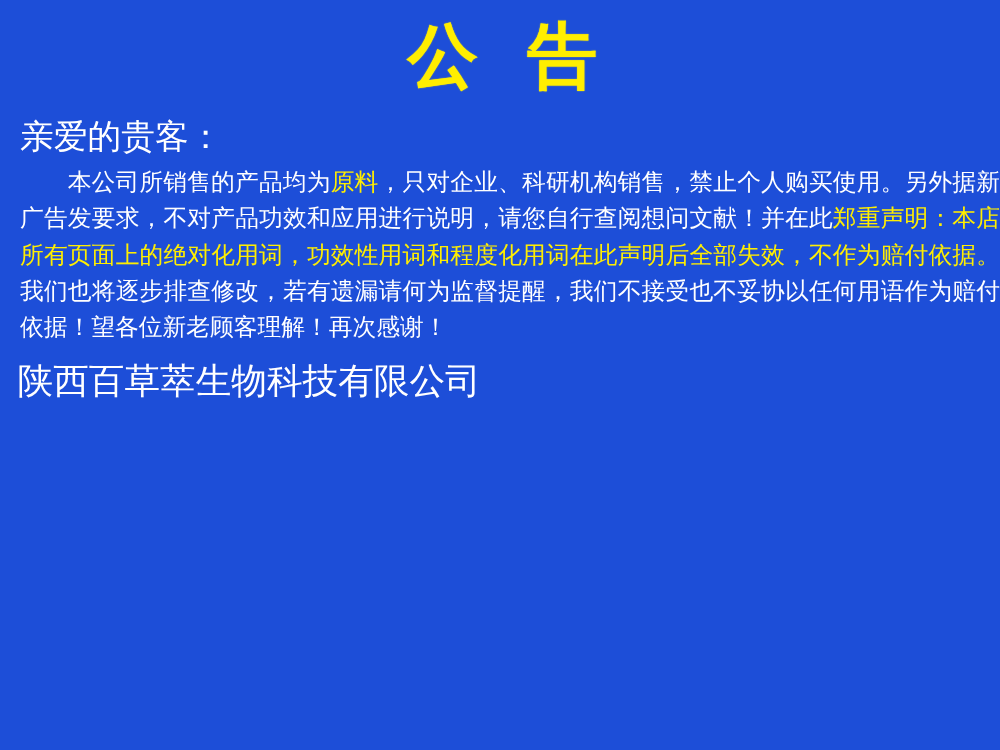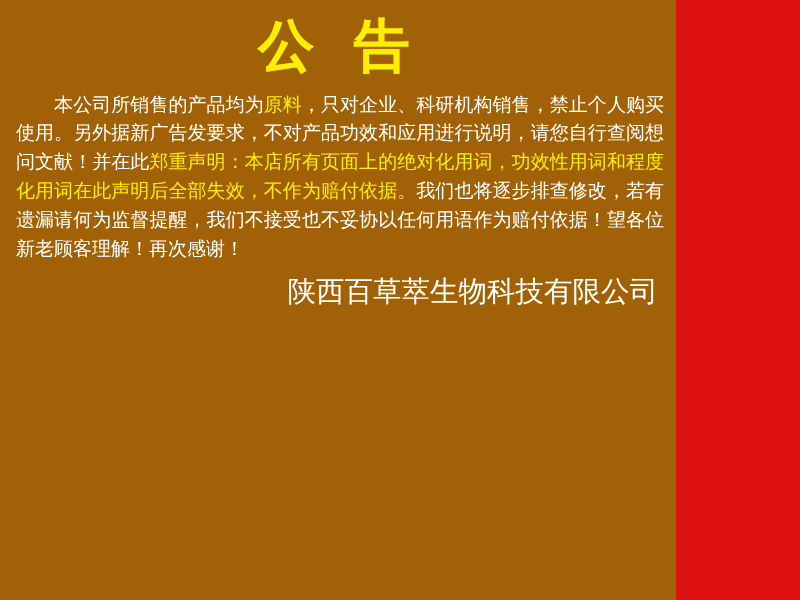--- a/index.html
+++ b/index.html
@@ -7,25 +7,25 @@
     padding: 0;
   }
   body {
     width: 800px;
     height: 600px;
     background: #dd1111;
     font-family: "DejaVu Sans", "Liberation Sans", sans-serif;
     overflow: hidden;
   }
   .notice {
-    width: 676px;
+    width: 800px;
     height: 600px;
-    background: #a16207;
+    background: #1d4ed8;
     box-sizing: border-box;
-    padding: 8px 12px 0 14px;
+    padding: 8px 0 0 14px;
     position: relative;
   }
   .title {
     text-align: center;
     color: #ffee00;
     font-size: 56px;
     font-weight: bold;
     letter-spacing: 10px;
     line-height: 1.35;
     margin: 0 0 6px 0;
@@ -49,29 +49,29 @@
     display: inline-block;
     width: 2em;
   }
   .hl {
     color: #ffee00;
   }
   .signature {
     color: #ffffff;
     font-size: 28.5px;
     line-height: 1.5;
-    text-align: right;
     margin: 8px 6px 0 0;
   }
 </style>
 </head>
 <body>
 
 <div class="notice">
 
   <div class="title">公 告</div>
 
+  <div class="salutation">亲爱的贵客：</div>
 
   <div class="body-text"><span class="indent"></span><span>本公司所销售的产品均为</span><span class="hl">原料</span><span>，只对企业、科研机构销售，禁止个人购买使用。另外据新广告发要求，不对产品功效和应用进行说明，请您自行查阅想问文献！并在此</span><span class="hl">郑重声明：本店所有页面上的绝对化用词，功效性用词和程度化用词在此声明后全部失效，不作为赔付依据。</span><span>我们也将逐步排查修改，若有遗漏请何为监督提醒，我们不接受也不妥协以任何用语作为赔付依据！望各位新老顾客理解！再次感谢！</span></div>
 
   <div class="signature">陕西百草萃生物科技有限公司</div>
 
 </div>
 
 </body></html>

